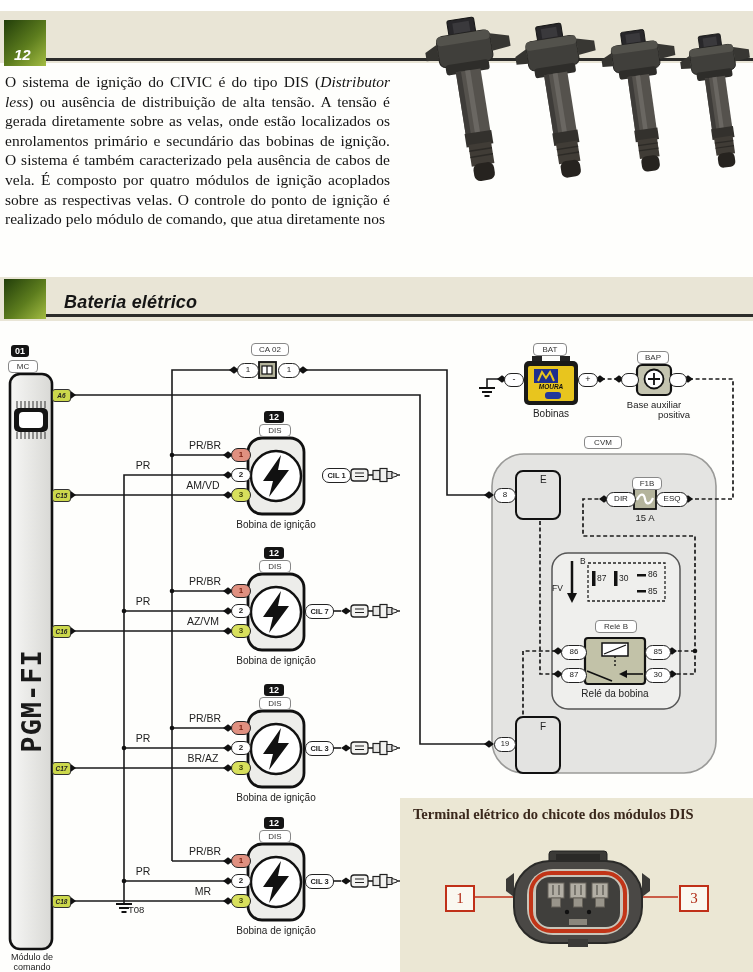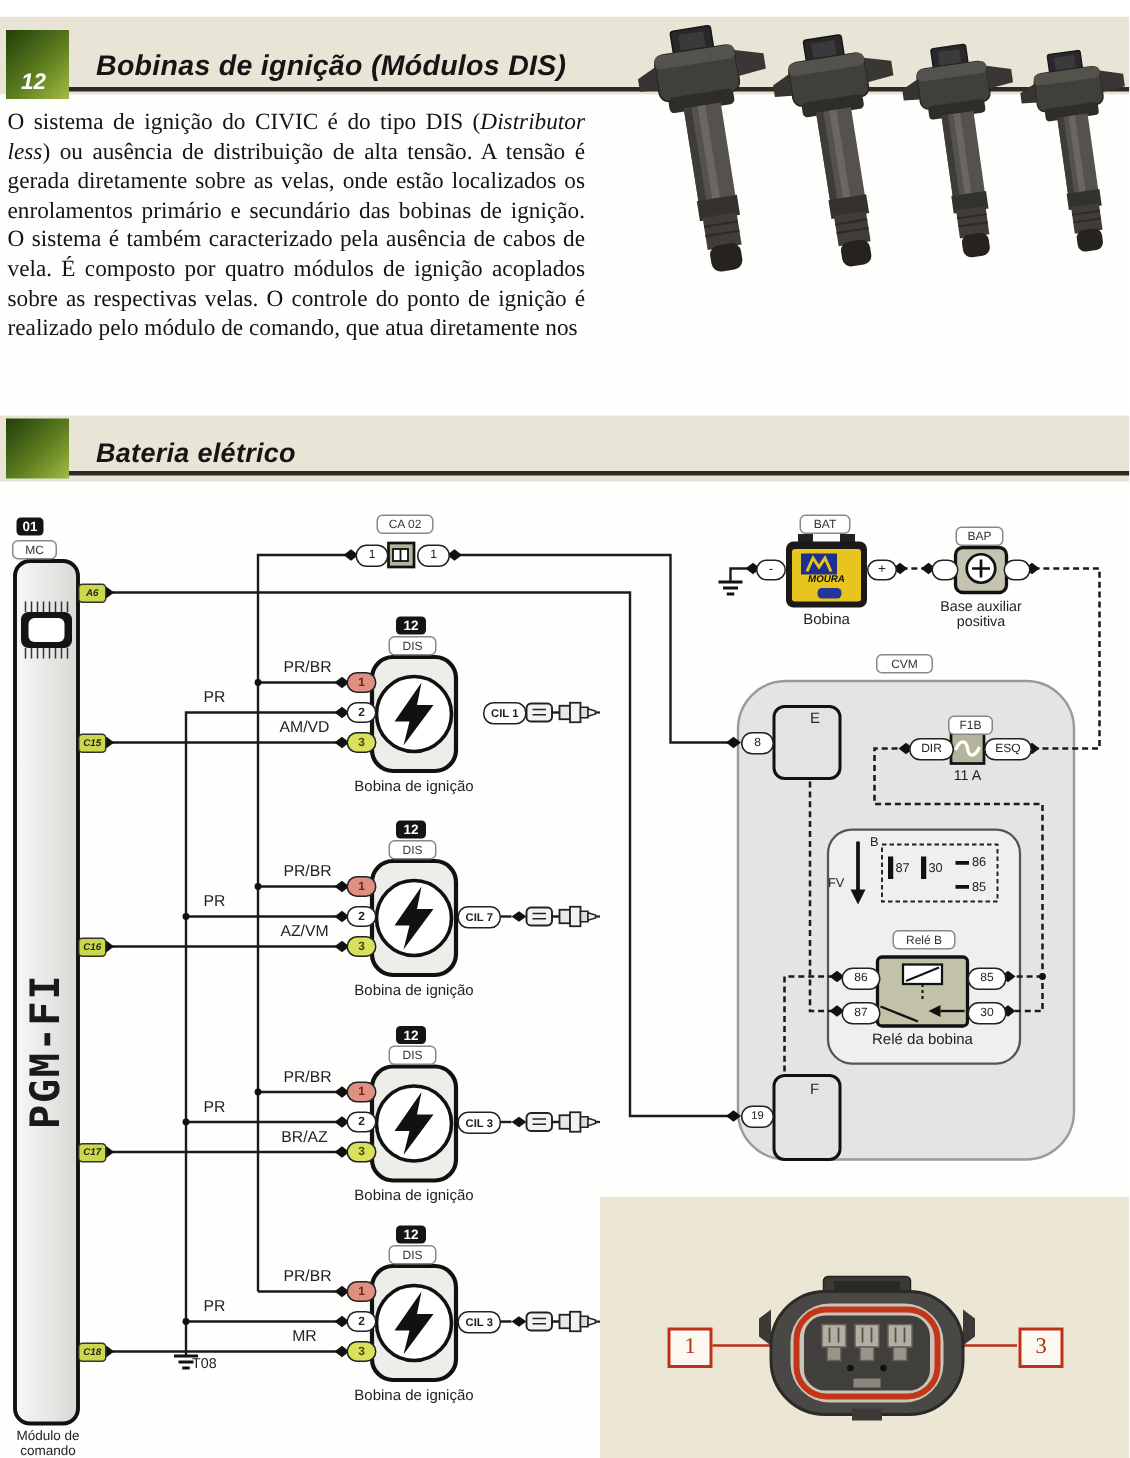--- a/index.html
+++ b/index.html
@@ -41,21 +41,20 @@
 </head>
 <body>
 
 <div class="page">
 
   <div class="band" style="top:0;height:52px"></div>
   <div class="rule" style="left:46px;top:47px;width:707px"></div>
   <div class="greenbox" style="left:4px;top:9px;height:46px">
     <div class="secnum">12</div>
   </div>
-  <div class="sectitle" style="left:64px;top:23px">Bobinas de ignição (Módulos DIS)</div>
 
   <div class="col" style="left:5px;top:61px;width:385px"><span>O sistema de ignição do CIVIC é do tipo DIS (</span><i>Distributor less</i><span>) ou ausência de distribuição de alta tensão. A tensão é gerada diretamente sobre as velas, onde estão localizados os enrolamentos primário e secundário das bobinas de ignição. O sistema é também caracterizado pela ausência de cabos de vela. É composto por quatro módulos de ignição acoplados sobre as respectivas velas. O controle do ponto de ignição é realizado pelo módulo de comando, que atua diretamente nos</span></div>
 
   <svg width="355" height="178" style="left:398px;top:0" viewBox="0 0 355 178">
     <defs>
       <g id="coil">
         <rect x="-13" y="0" width="26" height="16" rx="2" fill="#28272a" stroke="#151515"></rect>
         <rect x="-8" y="3" width="16" height="10" fill="#3a393c"></rect>
         <rect x="-26" y="14" width="52" height="30" rx="6" fill="#403f3b" stroke="#23221f"></rect>
         <rect x="-26" y="14" width="52" height="9" rx="4" fill="#53524c"></rect>
@@ -76,20 +75,21 @@
     <use href="#coil" transform="translate(234,20) rotate(-8) scale(0.90)"></use>
     <use href="#coil" transform="translate(311,24) rotate(-8) scale(0.85)"></use>
   </svg>
 
   <div class="band" style="top:266px;height:44px"></div>
   <div class="rule" style="left:46px;top:303px;width:707px"></div>
   <div class="greenbox" style="left:4px;top:268px;height:40px"></div>
   <div class="sectitle" style="left:64px;top:281px;font-size:18px">Bateria elétrico</div>
 
   <div class="panel" style="left:400px;top:787px;width:353px;height:176px"></div>
+  <div class="ptitle" style="left:413px;top:795px;width:335px">Terminal elétrico do chicote dos módulos DIS</div>
   <div style="position:absolute;left:0;top:966px;width:753px;height:6px;background:#d4d4cc"></div>
 
   <svg width="753" height="972" viewBox="0 0 753 972">
     <defs>
       <linearGradient id="gecu" x1="0" y1="0" x2="1" y2="0">
         <stop offset="0" stop-color="#f7f7f5"></stop>
           <stop offset="1" stop-color="#d8d8d5"></stop>
       </linearGradient>
       <polygon id="dia" points="-5,0 0,-3.8 5,0 0,3.8" fill="#111"></polygon>
       <g id="gnd" stroke="#111" stroke-width="2" fill="none">
@@ -341,36 +341,36 @@
   <div class="wlab lab" style="left:186px;top:834px;width:38px">PR/BR</div>
   <div class="wlab lab" style="left:128px;top:854px;width:30px">PR</div>
   <div class="wlab lab" style="left:182px;top:874px;width:42px">MR</div>
   <div class="cil lab" style="left:305px;top:863px">CIL 3</div>
   <div class="cap lab" style="left:226px;top:914px;width:100px">Bobina de ignição</div>
 
   <div class="tab lab" style="left:533px;top:332px;width:32px">BAT</div>
   <div class="lab" style="left:528px;top:372px;width:46px;text-align:center;font:italic bold 6.5px 'Liberation Sans',sans-serif;color:#111">MOURA</div>
   <div class="oval lab" style="left:504px;top:362px;width:18px;height:12px;font-size:9px;line-height:10px">-</div>
   <div class="oval lab" style="left:578px;top:362px;width:18px;height:12px;font-size:9px;line-height:10px">+</div>
-  <div class="cap lab" style="left:525px;top:397px;width:52px">Bobina</div>
+  <div class="cap lab" style="left:525px;top:397px;width:52px">Bobinas</div>
   <div class="tab lab" style="left:637px;top:340px;width:30px">BAP</div>
   <div class="oval lab" style="left:621px;top:362px;width:16px;height:12px"></div>
   <div class="oval lab" style="left:669px;top:362px;width:16px;height:12px"></div>
   <div class="cap lab" style="left:614px;top:388px;width:80px;font-size:9.5px">Base auxiliar</div>
-  <div class="cap lab" style="left:614px;top:398px;width:80px;font-size:9.5px">positiva</div>
+  <div class="cap lab" style="left:634px;top:398px;width:80px;font-size:9.5px">positiva</div>
 
   <div class="tab lab" style="left:584px;top:425px;width:36px">CVM</div>
   <div class="lab" style="left:540px;top:463px;font:10px 'Liberation Sans',sans-serif;color:#222">E</div>
   <div class="oval lab" style="left:494px;top:477px;width:20px;height:13px">8</div>
   <div class="lab" style="left:540px;top:710px;font:10px 'Liberation Sans',sans-serif;color:#222">F</div>
   <div class="oval lab" style="left:494px;top:726px;width:20px;height:13px;font-size:7.5px">19</div>
   <div class="tab lab" style="left:632px;top:466px;width:28px">F1B</div>
   <div class="oval lab" style="left:606px;top:481px;width:28px;height:13px">DIR</div>
   <div class="oval lab" style="left:656px;top:481px;width:30px;height:13px">ESQ</div>
-  <div class="cap lab" style="left:630px;top:501px;width:30px;font-size:9.5px">11 A</div>
+  <div class="cap lab" style="left:630px;top:501px;width:30px;font-size:9.5px">15 A</div>
   <div class="lab" style="left:580px;top:545px;font:8.5px 'Liberation Sans',sans-serif;color:#222">B</div>
   <div class="lab" style="left:552px;top:572px;font:8.5px 'Liberation Sans',sans-serif;color:#222">FV</div>
   <div class="lab" style="left:597px;top:562px;font:8.5px 'Liberation Sans',sans-serif;color:#222">87</div>
   <div class="lab" style="left:619px;top:562px;font:8.5px 'Liberation Sans',sans-serif;color:#222">30</div>
   <div class="lab" style="left:648px;top:558px;font:8.5px 'Liberation Sans',sans-serif;color:#222">86</div>
   <div class="lab" style="left:648px;top:575px;font:8.5px 'Liberation Sans',sans-serif;color:#222">85</div>
   <div class="tab lab" style="left:595px;top:609px;width:40px">Relé B</div>
   <div class="oval lab" style="left:561px;top:634px;width:24px;height:13px">86</div>
   <div class="oval lab" style="left:561px;top:657px;width:24px;height:13px">87</div>
   <div class="oval lab" style="left:645px;top:634px;width:24px;height:13px">85</div>

